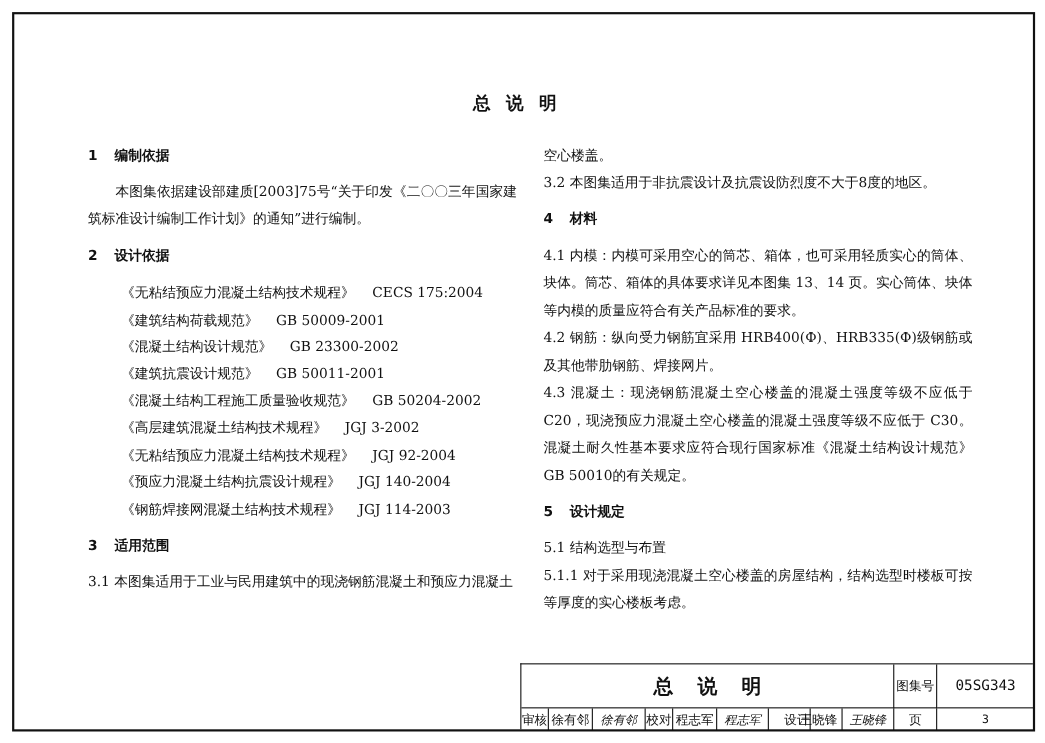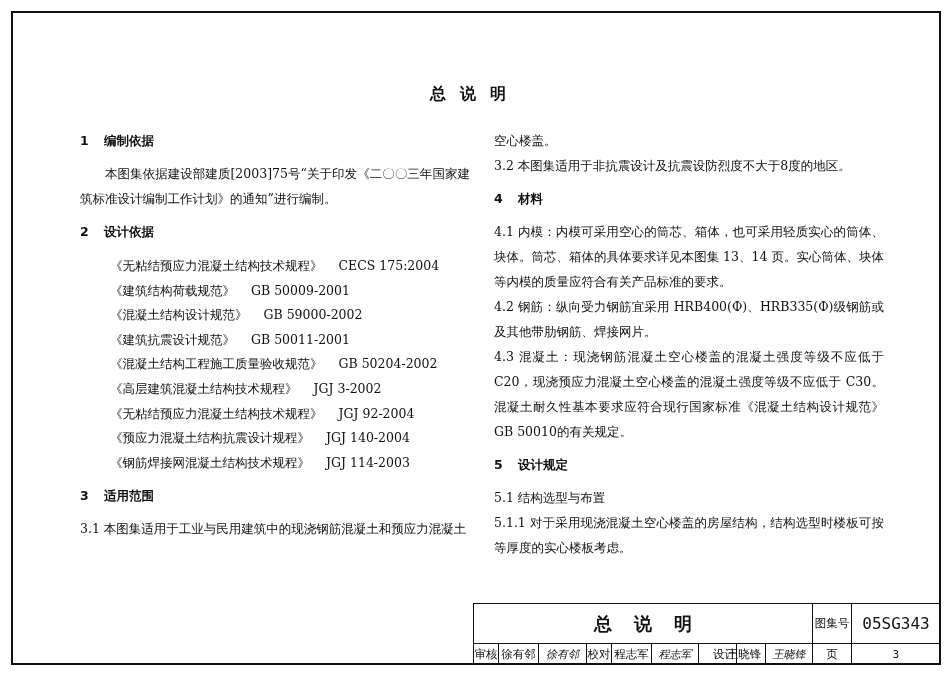--- a/index.html
+++ b/index.html
@@ -29,21 +29,21 @@
               display: flex; align-items: center; justify-content: center;
               font-family: "DejaVu Sans", sans-serif; font-weight: bold; font-size: 18px;
               letter-spacing: 22px; border-bottom: 1.5px solid #111; box-sizing: border-box; padding-left: 22px; }
   .tb-cell { position: absolute; display: flex; align-items: center; justify-content: center;
              font-size: 11.5px; box-sizing: border-box; border-right: 1px solid #111; }
   .tb-row2 { top: 40px; height: 20px; }
   .sig { font-family: "DejaVu Serif", serif; font-style: italic; font-size: 11px; }
   .tb-lbl-r1 { left: 338px; top: 0; width: 40px; height: 40px; border-left: 1px solid #111;
                border-bottom: 1.5px solid #111; }
   .tb-val-r1 { left: 378px; top: 0; width: 88px; height: 40px; border-bottom: 1.5px solid #111;
-               font-family: "DejaVu Sans Mono", monospace; font-size: 16px; border-right: none; }
+               font-family: "DejaVu Sans Mono", monospace; font-size: 13px; border-right: none; }
   .tb-lbl-r2 { left: 338px; width: 40px; border-left: 1px solid #111; }
   .tb-val-r2 { left: 378px; width: 88px; border-right: none; font-family: "DejaVu Sans Mono", monospace; font-size: 10.5px; }
 </style>
 </head>
 <body>
 
 <div class="frame"></div>
 
 <div class="page-title">总说明</div>
 
@@ -54,21 +54,21 @@
   <div class="gap-s"></div>
   <p class="p indent">本图集依据建设部建质[2003]75号“关于印发《二〇〇三年国家建筑标准设计编制工作计划》的通知”进行编制。</p>
   <div class="gap-s"></div>
   <p class="h">
     <span class="num">2</span><span>设计依据</span>
   </p>
   <div class="gap-m"></div>
   <div>
     <p class="ref"><span>《无粘结预应力混凝土结构技术规程》</span><span class="code">CECS 175:2004</span></p>
     <p class="ref"><span>《建筑结构荷载规范》</span><span class="code">GB 50009-2001</span></p>
-    <p class="ref"><span>《混凝土结构设计规范》</span><span class="code">GB 59000-2002</span></p>
+    <p class="ref"><span>《混凝土结构设计规范》</span><span class="code">GB 23300-2002</span></p>
     <p class="ref"><span>《建筑抗震设计规范》</span><span class="code">GB 50011-2001</span></p>
     <p class="ref"><span>《混凝土结构工程施工质量验收规范》</span><span class="code">GB 50204-2002</span></p>
     <p class="ref"><span>《高层建筑混凝土结构技术规程》</span><span class="code">JGJ 3-2002</span></p>
     <p class="ref"><span>《无粘结预应力混凝土结构技术规程》</span><span class="code">JGJ 92-2004</span></p>
     <p class="ref"><span>《预应力混凝土结构抗震设计规程》</span><span class="code">JGJ 140-2004</span></p>
     <p class="ref"><span>《钢筋焊接网混凝土结构技术规程》</span><span class="code">JGJ 114-2003</span></p>
   </div>
   <div class="gap-s"></div>
   <p class="h">
     <span class="num">3</span><span>适用范围</span>

